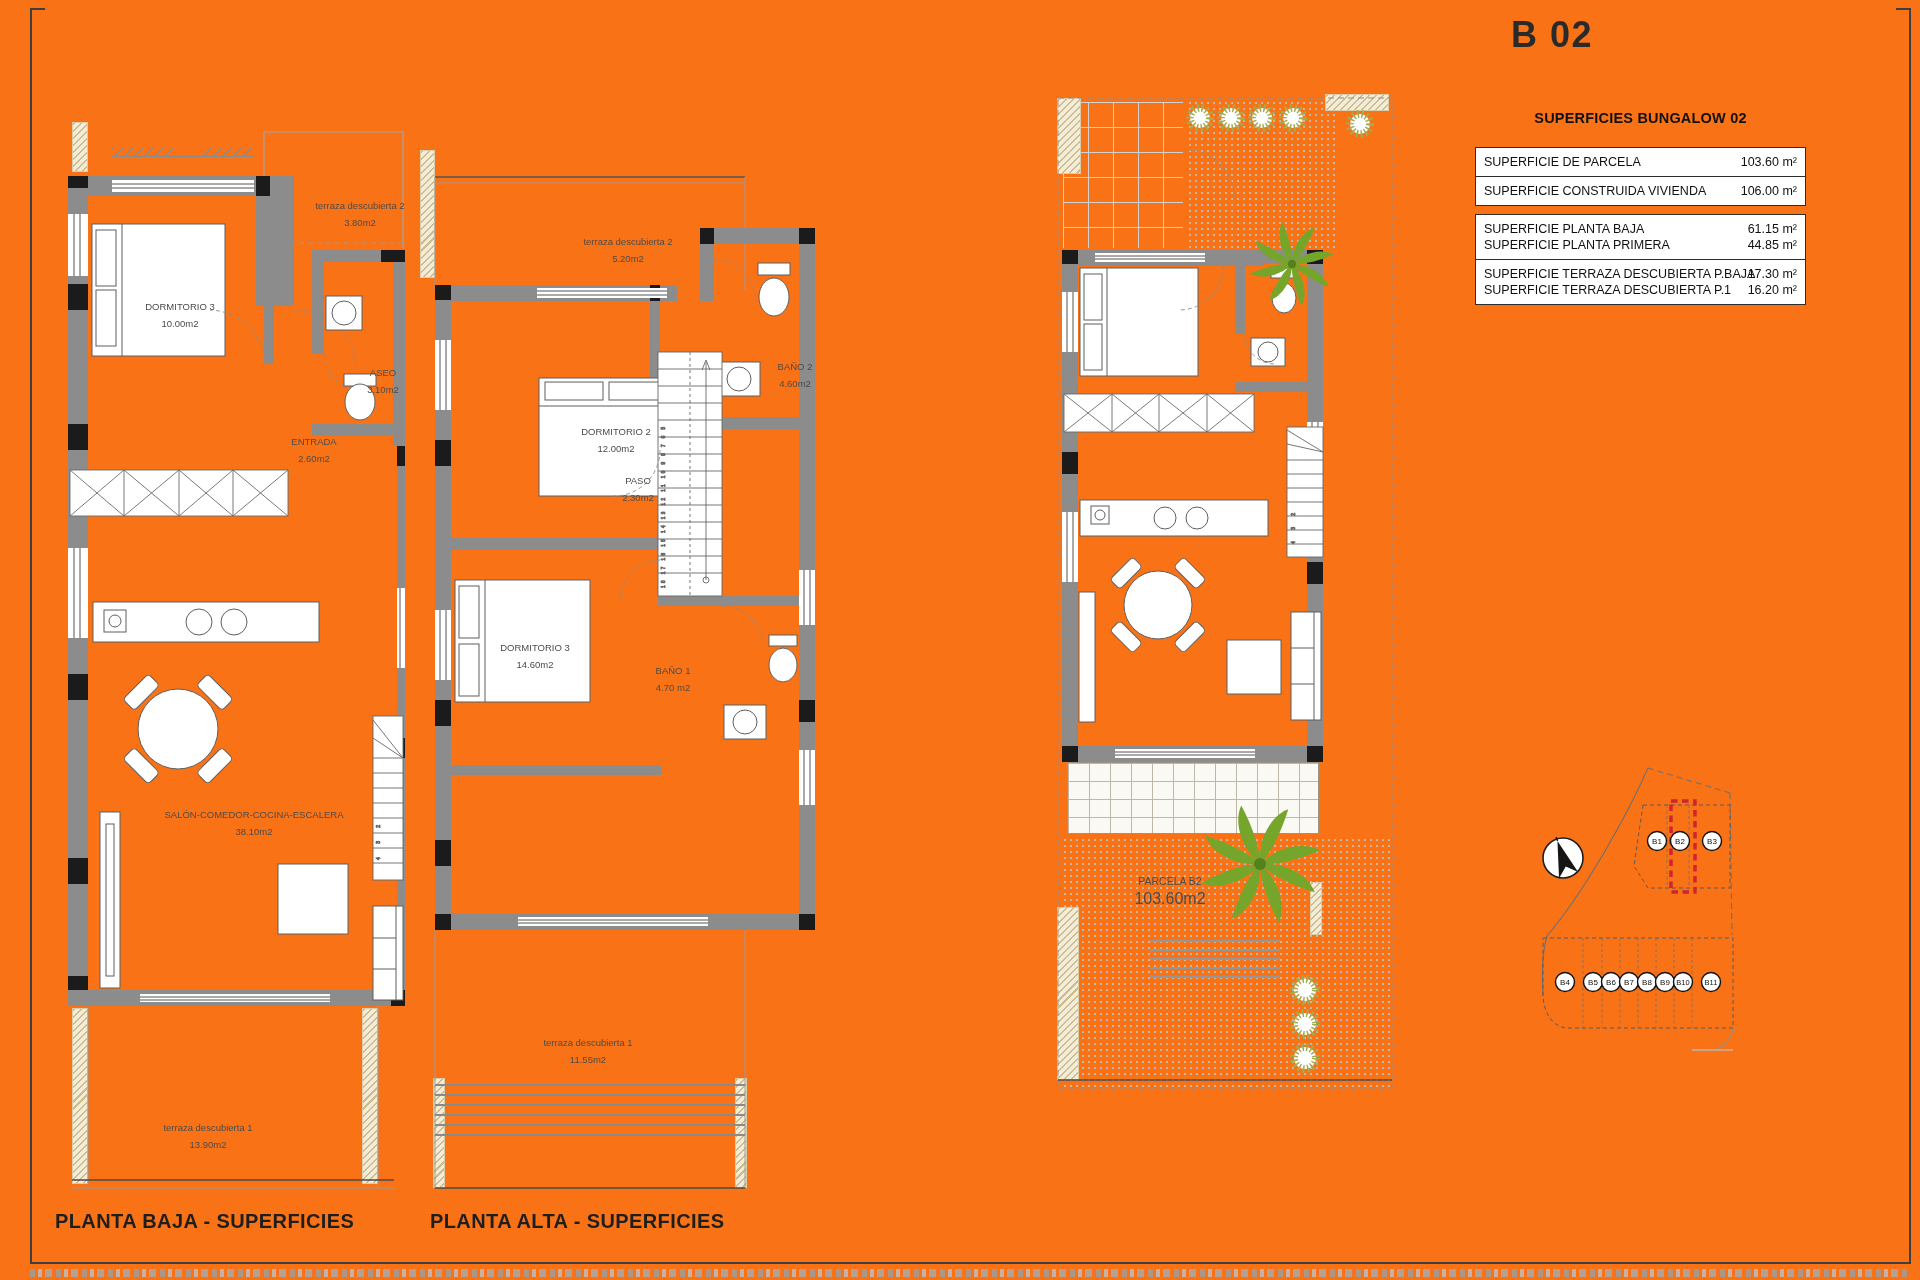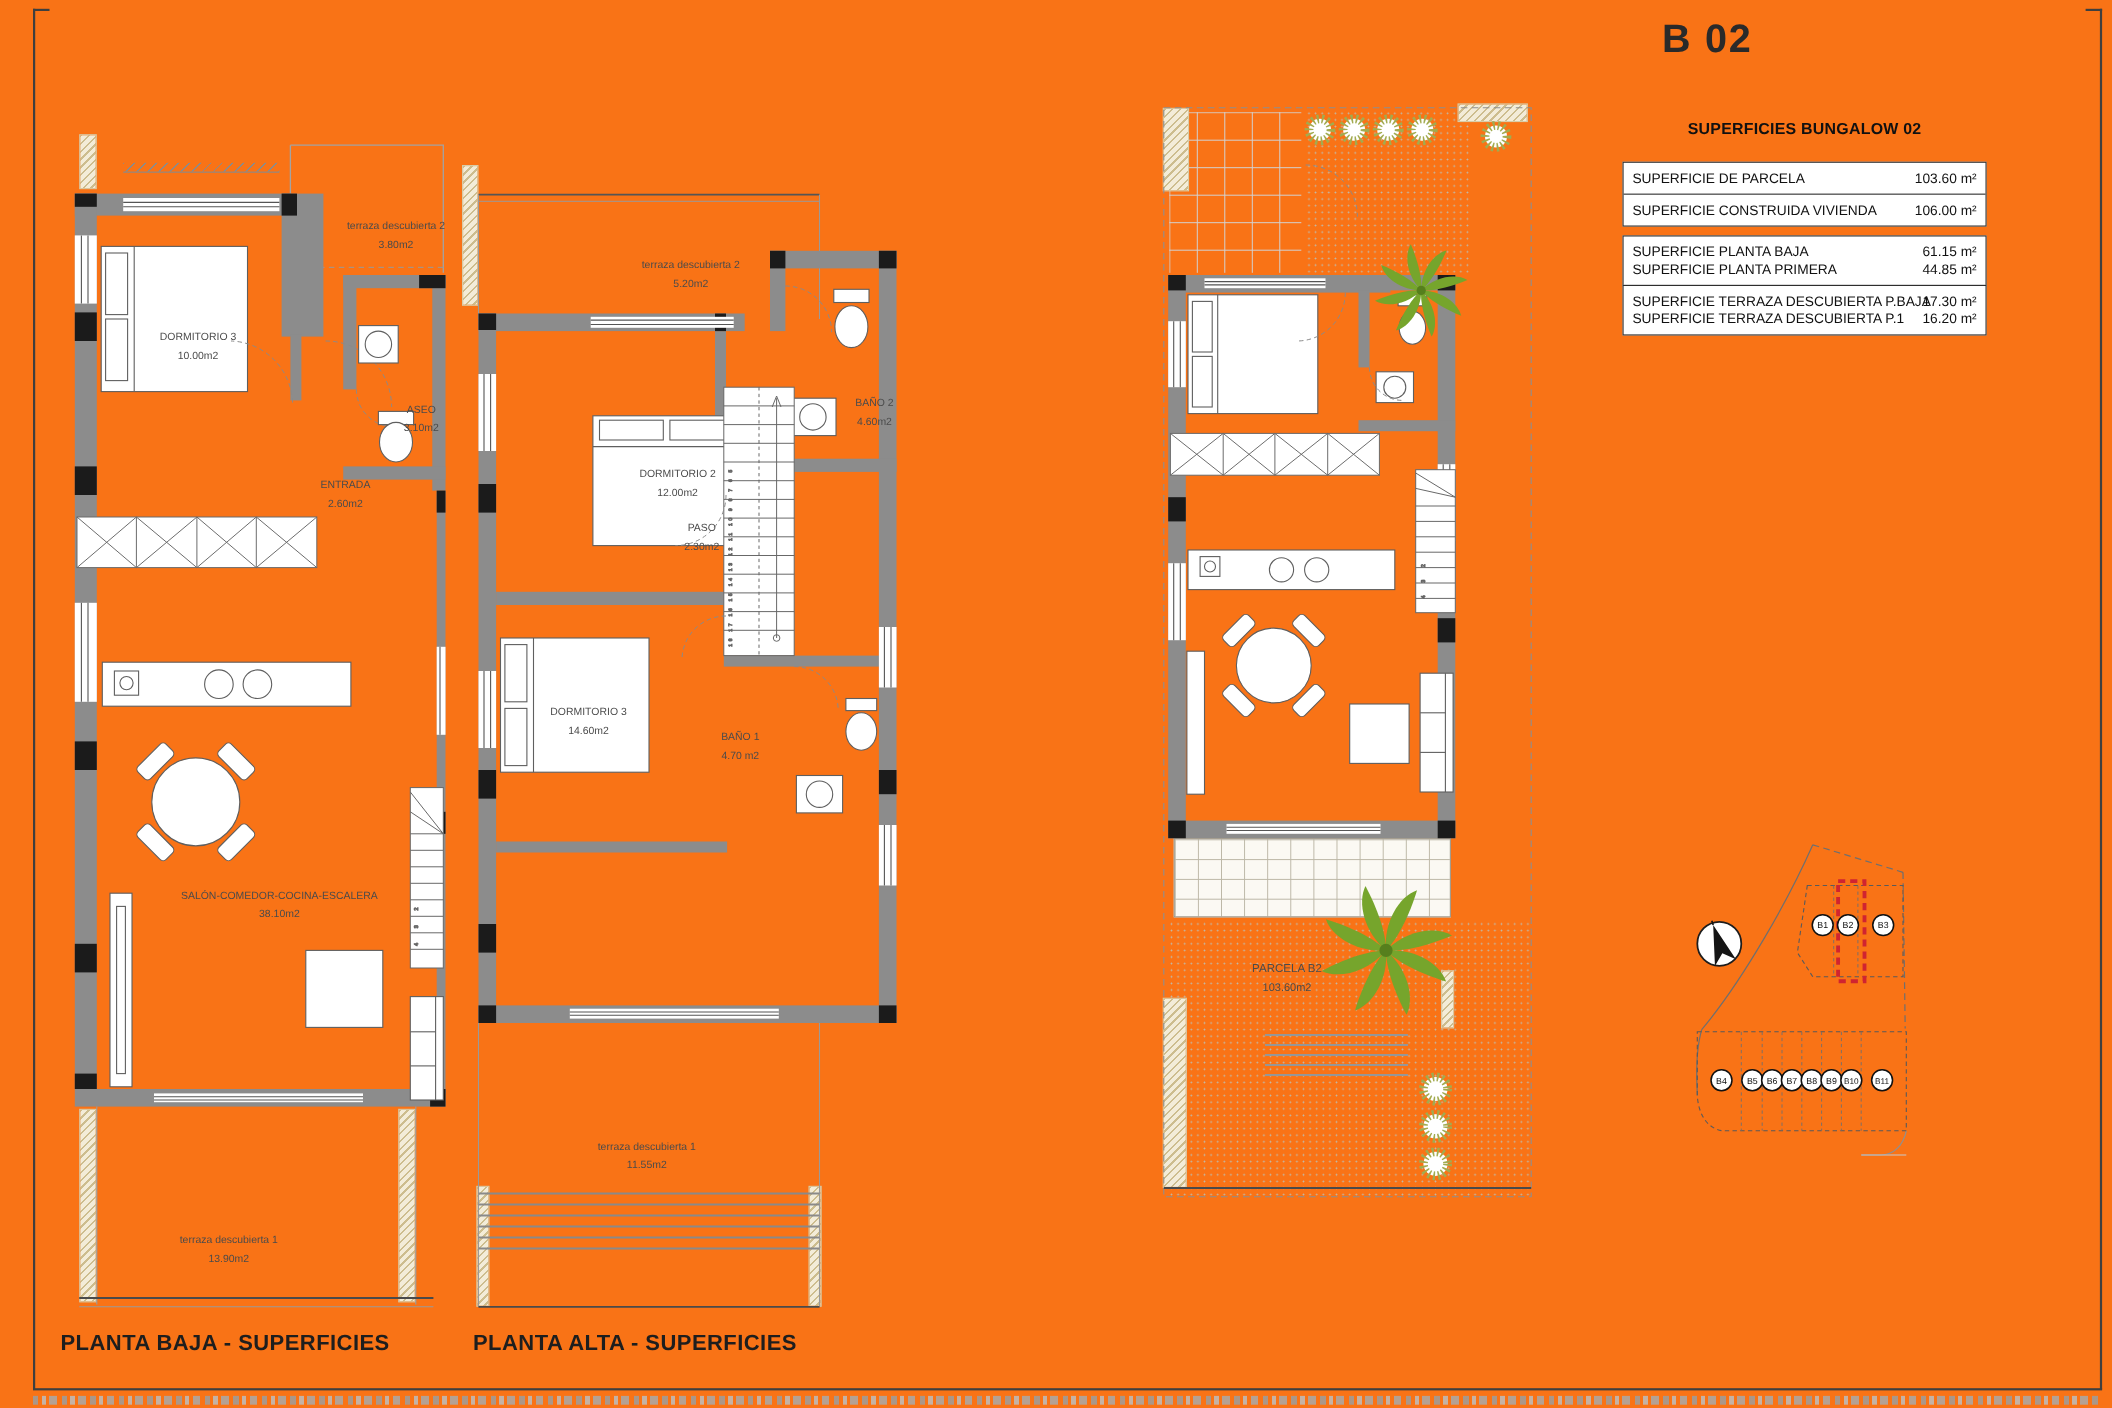--- a/index.html
+++ b/index.html
@@ -573,21 +573,21 @@
         <path transform="rotate(220)" d="M0,0 C12,-12 30,-15 40,-9 C26,-3 10,1 0,0 Z"></path>
         <path transform="rotate(265)" d="M0,0 C12,-12 30,-15 40,-9 C26,-3 10,1 0,0 Z"></path>
         <path transform="rotate(310)" d="M0,0 C12,-12 30,-15 40,-9 C26,-3 10,1 0,0 Z"></path>
       </g>
       <circle r="4" fill="#567f1d"></circle>
     </g>
   </svg>
 
   <div class="rlabel" style="left:1170px;top:837px;z-index:40;">
     <span style="font-size:10.5px;margin-top:36px;">PARCELA B2</span>
-    <span style="font-size:10px;">103.60m2</span>
+    <span style="font-size:16px;">103.60m2</span>
   </div>
 
   <div class="surface-table">
     <div class="st-heading">SUPERFICIES BUNGALOW 02</div>
     <div class="st-box gap">
       <div class="st-row">
         <span class="st-label">SUPERFICIE DE PARCELA</span>
         <span class="st-value">103.60 m²</span>
       </div>
       <div class="st-row">

